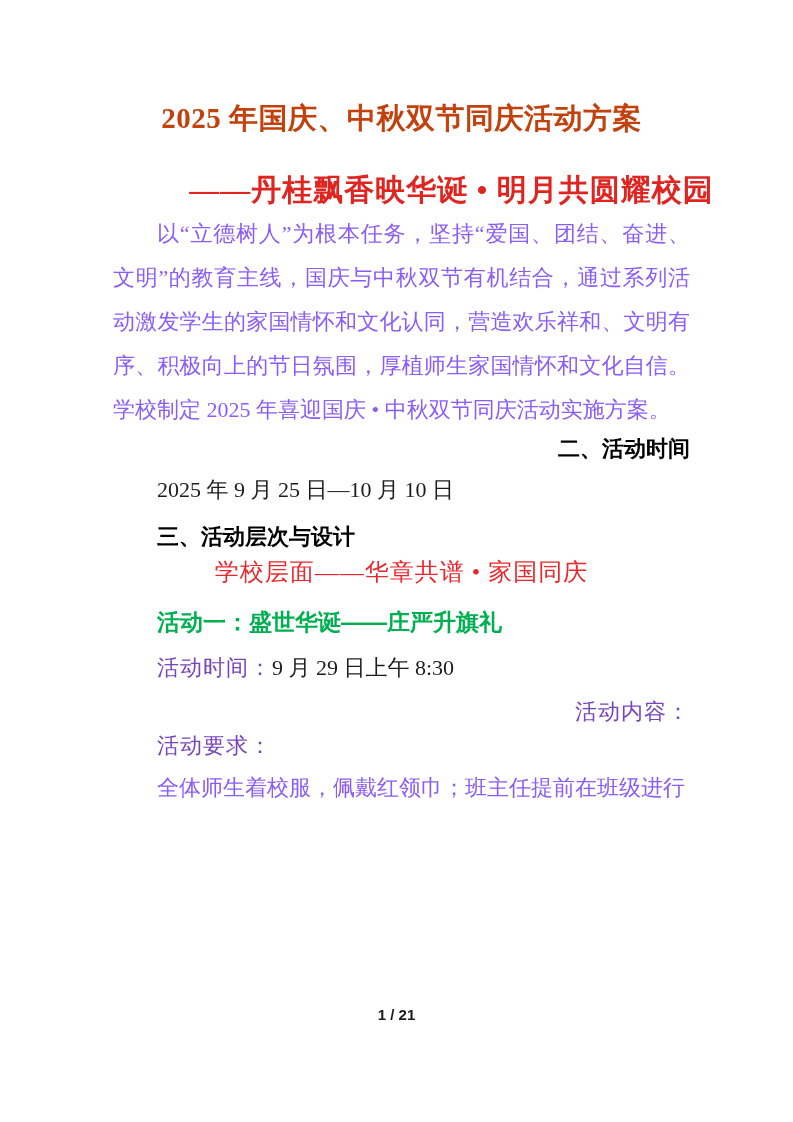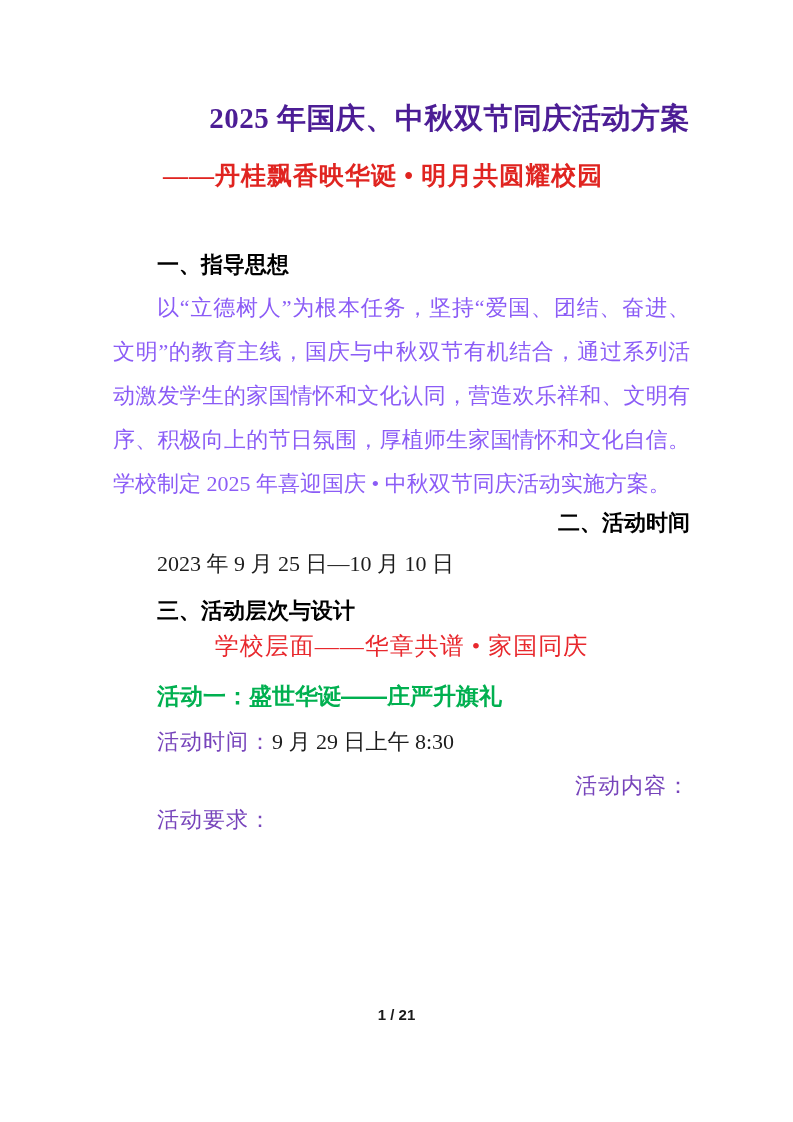--- a/index.html
+++ b/index.html
@@ -13,30 +13,30 @@
     overflow: hidden;
     font-family: "Liberation Serif", "DejaVu Serif", serif;
     color: #1c1c1c;
   }
   .content { padding: 96px 103px 0 113px; }
 
   .doc-title {
     font-size: 29px;
     font-weight: 700;
     line-height: 44px;
-    text-align: right;
-    color: #4c1d95;
+    text-align: center;
+    color: #c2410c;
     letter-spacing: 0.5px;
   }
   .doc-subtitle {
-    margin-top: 18px;
-    font-size: 25px;
+    margin-top: 32px;
+    font-size: 30px;
     font-weight: 600;
     line-height: 36px;
-    text-align: left;
+    text-align: center;
     color: #e02420;
     position: relative;
     left: 50px;
     letter-spacing: 1px;
   }
 
   .h-sec {
     font-family: "Liberation Sans", "DejaVu Sans", sans-serif;
     font-size: 22px;
     font-weight: 700;
@@ -115,44 +115,44 @@
 </head>
 <body>
 
 <div class="page">
   <div class="content">
 
     <div class="doc-title">2025 年国庆、中秋双节同庆活动方案</div>
 
     <div class="doc-subtitle">——丹桂飘香映华诞 • 明月共圆耀校园</div>
 
-    <div class="h-sec first">一、指导思想</div>
 
     <div class="para">以“立德树人”为根本任务，坚持“爱国、团结、奋进、文明”的教育主线，国庆与中秋双节有机结合，通过系列活动激发学生的家国情怀和文化认同，营造欢乐祥和、文明有序、积极向上的节日氛围，厚植师生家国情怀和文化自信。学校制定 2025 年喜迎国庆 • 中秋双节同庆活动实施方案。</div>
 
     <div class="h-sec mid">二、活动时间</div>
 
-    <div class="plain-line">2023 年 9 月 25 日—10 月 10 日</div>
+    <div class="plain-line">2025 年 9 月 25 日—10 月 10 日</div>
 
     <div class="h-sec third">三、活动层次与设计</div>
 
     <div class="school-line">学校层面——华章共谱 • 家国同庆</div>
 
     <div class="activity-title">活动一：盛世华诞——庄严升旗礼</div>
 
     <div class="label-line">
       <span class="purple-label">活动时间：</span><span>9 月 29 日上午 8:30</span>
     </div>
 
     <div class="label-line tight">
       <span class="purple-label">活动内容：</span>
     </div>
 
 
     <div class="label-line req">
       <span class="purple-label">活动要求：</span>
     </div>
 
+    <div class="para body3">全体师生着校服，佩戴红领巾；班主任提前在班级进行</div>
 
   </div>
 
   <div class="footer">1 / 21</div>
 </div>
 
 </body></html>

